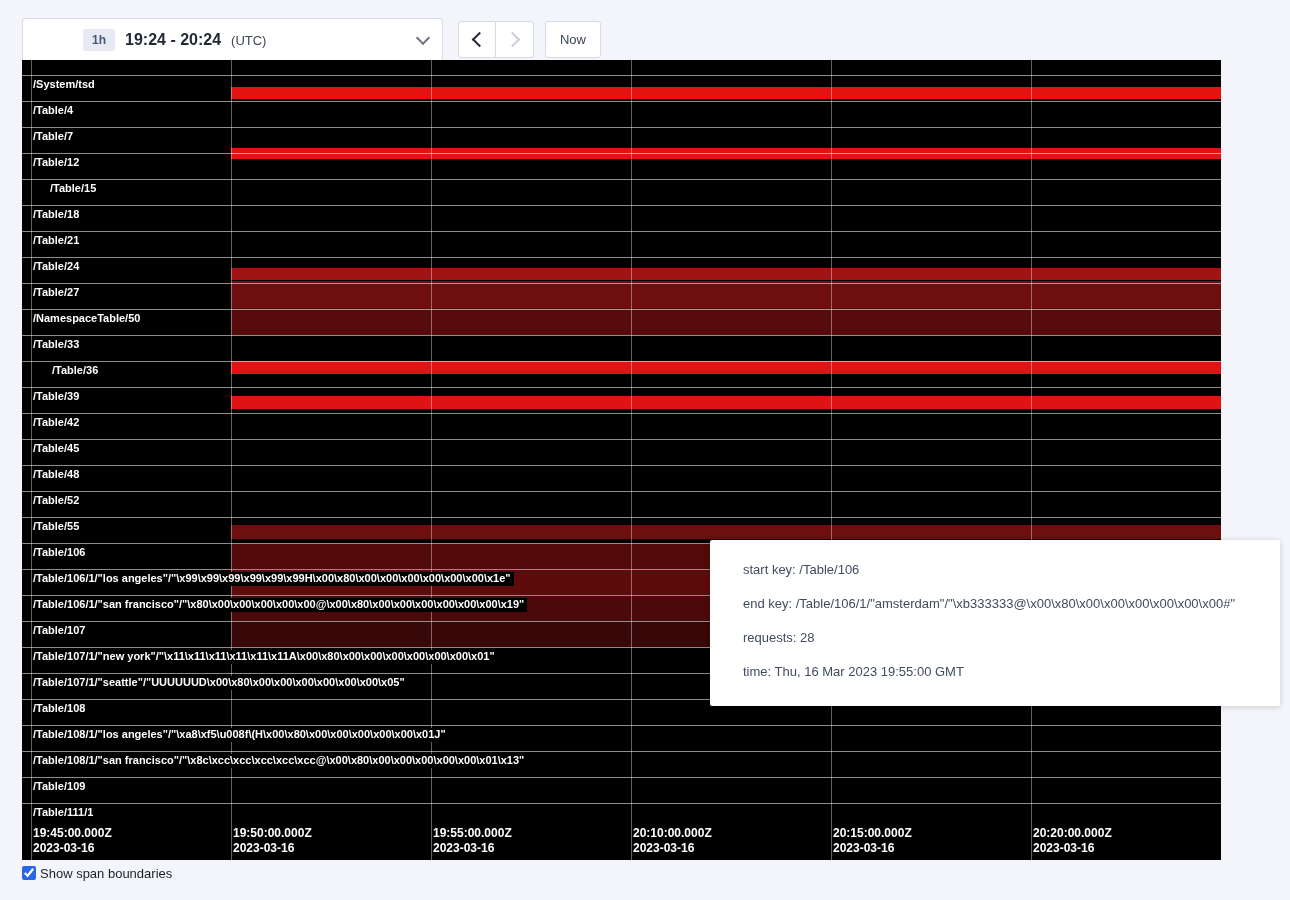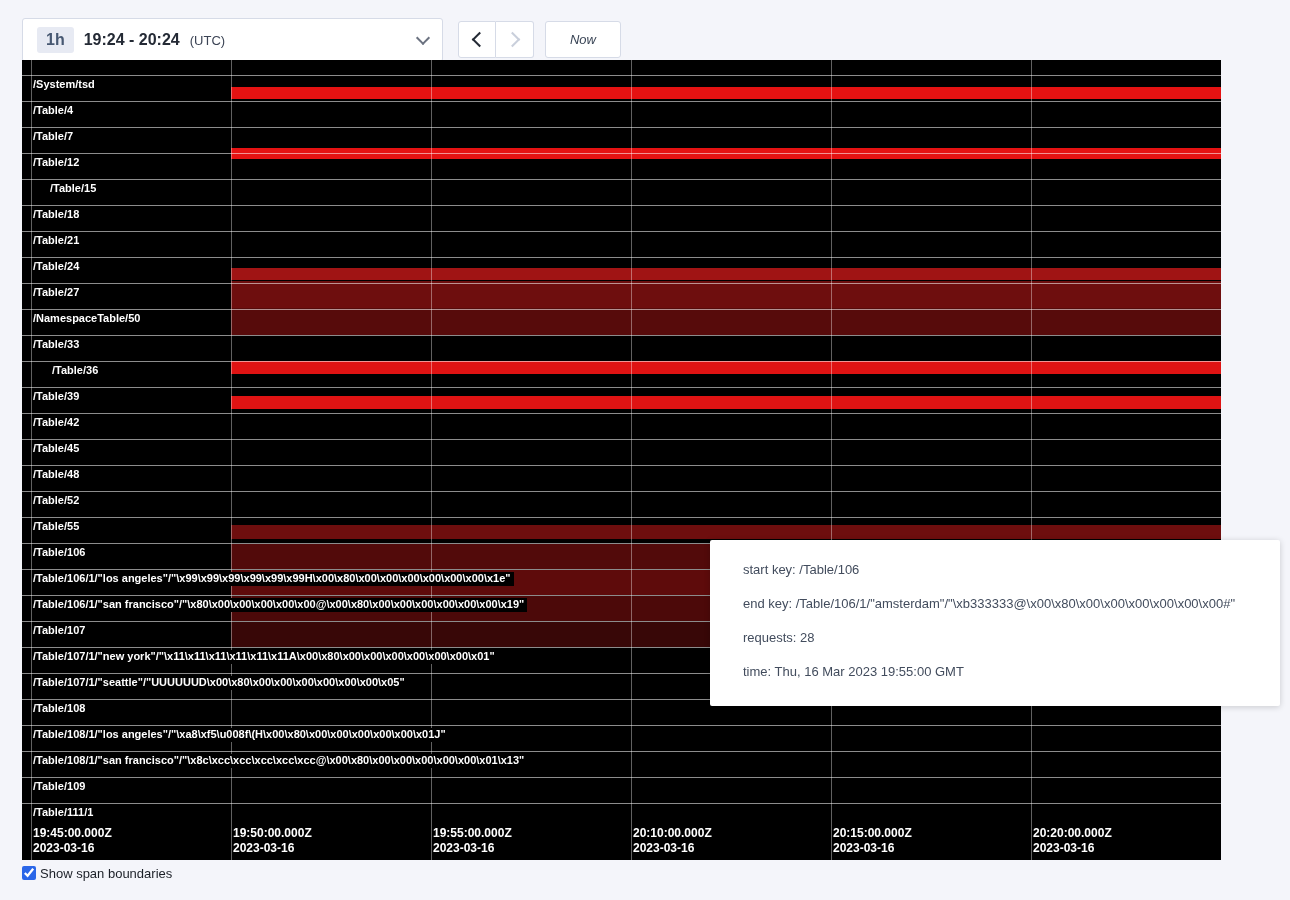--- a/index.html
+++ b/index.html
@@ -10,21 +10,21 @@
 
   
   .time-selector {
     position:absolute; left:22px; top:18px; width:421px; height:44px;
     background:#fff; border:1px solid #d6dbe7; border-radius:3px;
     display:flex; align-items:center; gap:10px; padding:0 14px;
     box-sizing:border-box; cursor:pointer;
   }
   .chip {
     background:#e7eaf3; border-radius:3px; padding:4px 9px;
-    font-size:16px; font-weight:700; color:#475872;
+    font-size:12px; font-weight:700; color:#475872;margin-left:46px;
   }
   .range { font-size:16px; font-weight:700; color:#242a35; }
   .tz    { font-size:13px; font-weight:400; color:#3c4455; }
   .chev-down {
     margin-left:auto; width:8px; height:8px; margin-top:-4px;
     border-left:2px solid #6b7280; border-bottom:2px solid #6b7280;
     transform:rotate(-45deg);
   }
 
   .nav-group { position:absolute; left:458px; top:21px; display:flex; }
@@ -32,23 +32,23 @@
     width:38px; height:37px; background:#fff; border:1px solid #d6dbe7;
     display:flex; align-items:center; justify-content:center; padding:0; cursor:pointer;
   }
   .nav-btn.prev { border-radius:3px 0 0 3px; }
   .nav-btn.next { border-radius:0 3px 3px 0; border-left:none; cursor:default; }
   .chev { width:9px; height:9px; border-left:2px solid #242a35; border-bottom:2px solid #242a35; }
   .chev.left  { transform:rotate(45deg); margin-left:4px; }
   .chev.right { transform:rotate(-135deg); margin-right:4px; border-color:#c9cfdb; }
 
   .now-btn {
-    position:absolute; left:545px; top:21px; width:76px; height:37px;
+    position:absolute; left:545px; top:21px; width:56px; height:37px;
     background:#fff; border:1px solid #d6dbe7; border-radius:3px;
-    font-family:inherit; font-size:13px; font-weight:500; color:#394455; cursor:pointer;font-style:italic;
+    font-family:inherit; font-size:13px; font-weight:500; color:#394455; cursor:pointer;
   }
 
   
   .heatmap {
     position:absolute; left:22px; top:60px; width:1199px; height:800px;
     background:#000; overflow:hidden;
   }
   .band  { position:absolute; z-index:1; }
   .vline { position:absolute; top:0; bottom:0; width:1px; background:rgba(255,255,255,0.38); z-index:2; }
   .hline { position:absolute; left:0; right:0; height:1px; background:rgba(255,255,255,0.55); z-index:3; }

